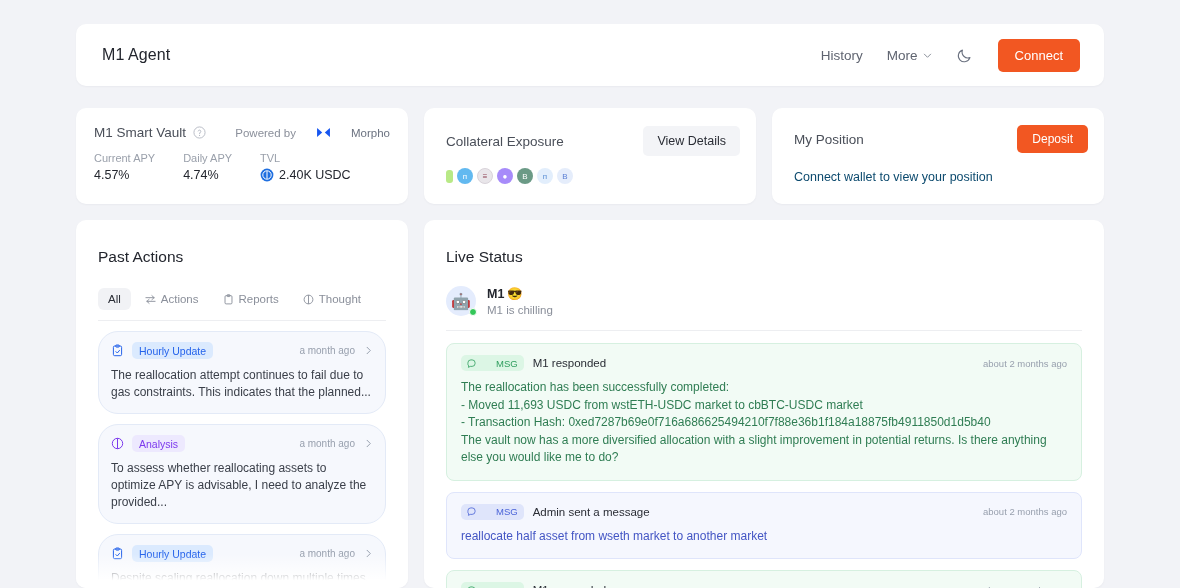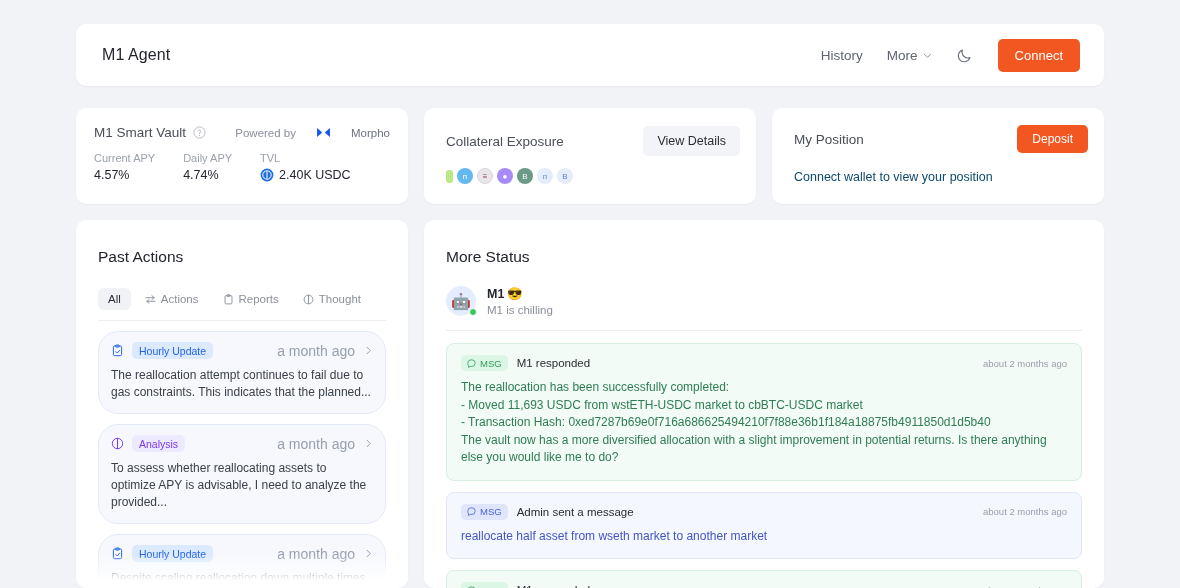--- a/index.html
+++ b/index.html
@@ -106,21 +106,21 @@
   .action-card {
     background: #f6f8fd; border: 1px solid #e3eaf7;
     border-radius: 20px; padding: 10px 12px 12px 12px;
     margin-bottom: 10px; cursor: pointer;
   }
   .action-head { display: flex; align-items: center; }
   .action-ico { width: 13px; height: 13px; margin-right: 8px; display:block; }
   .badge { font-size: 10.5px; padding: 2.5px 7px; border-radius: 5px; }
   .badge-update { background: #dbeafe; color: #2563eb; }
   .badge-analysis { background: #ede9fe; color: #7c3aed; }
-  .action-time { margin-left: auto; font-size: 14px; color: #98a0ae; }
+  .action-time { margin-left: auto; font-size: 10px; color: #98a0ae; }
   .caret { width: 9px; height: 9px; margin-left: 9px; display:block; }
   .action-body { font-size: 12px; color: #3a3f49; line-height: 17px; margin-top: 8px; }
 
   .fade-bottom {
     position: absolute; left: 0; right: 0; bottom: 0; height: 34px;
     background: linear-gradient(to bottom, rgba(255,255,255,0), #ffffff 78%);
     pointer-events: none;
   }
 
   
@@ -132,21 +132,21 @@
                 border-radius: 50%; background: #34c759; border: 1.5px solid #fff; }
   .agent-name { font-size: 12.5px; color: #23262e; font-weight: bold; }
   .agent-sub { font-size: 11.5px; color: #8a8f9a; margin-top: 3px; }
   .status-divider { margin: 14px 22px 0 22px; height: 1px; background: #edeef1; }
 
   .msgs { padding: 12px 22px 0 22px; }
   .msg { border-radius: 8px; padding: 11px 14px 13px 14px; margin-bottom: 11px; }
   .msg-green { background: #f2fbf5; border: 1px solid #d6f0e0; }
   .msg-blue  { background: #f5f7fe; border: 1px solid #dfe5fb; }
   .msg-head { display: flex; align-items: center; }
-  .msg-tag { display: flex; align-items: center; gap: 4px; font-size: 9.5px;
+  .msg-tag { display: flex; align-items: center; gap: 20px; font-size: 9.5px;
              padding: 2.5px 6px; border-radius: 5px; margin-right: 9px; }
   .tag-green { background: #dcf6e5; color: #2f9e5e; }
   .tag-blue  { background: #dfe5fb; color: #4a63d8; }
   .msg-tag svg { width: 9px; height: 9px; display:block; }
   .msg-who { font-size: 11.5px; color: #2a2d35; }
   .msg-time { margin-left: auto; font-size: 9.5px; color: #98a0ae; }
   .msg-body { margin-top: 8px; font-size: 12px; line-height: 17.5px; }
   .msg-body.green { color: #2f7d53; }
   .msg-body.blue  { color: #4355c4; }
   .msg-line { display: block; }
@@ -318,21 +318,21 @@
             </svg>
         </div>
         <div class="action-body">Despite scaling reallocation down multiple times, gas issues persist. This reveals a technical...</div>
       </div>
 
     </div>
     <div class="fade-bottom"></div>
   </div>
 
   <div class="panel panel-right">
-    <div class="panel-title">More Status</div>
+    <div class="panel-title">Live Status</div>
 
     <div class="agent-row">
       <div class="avatar-wrap">
         <div class="avatar">🤖</div>
         <div class="status-dot"></div>
       </div>
       <div>
         <div class="agent-name">M1 😎</div>
         <div class="agent-sub">M1 is chilling</div>
       </div>

